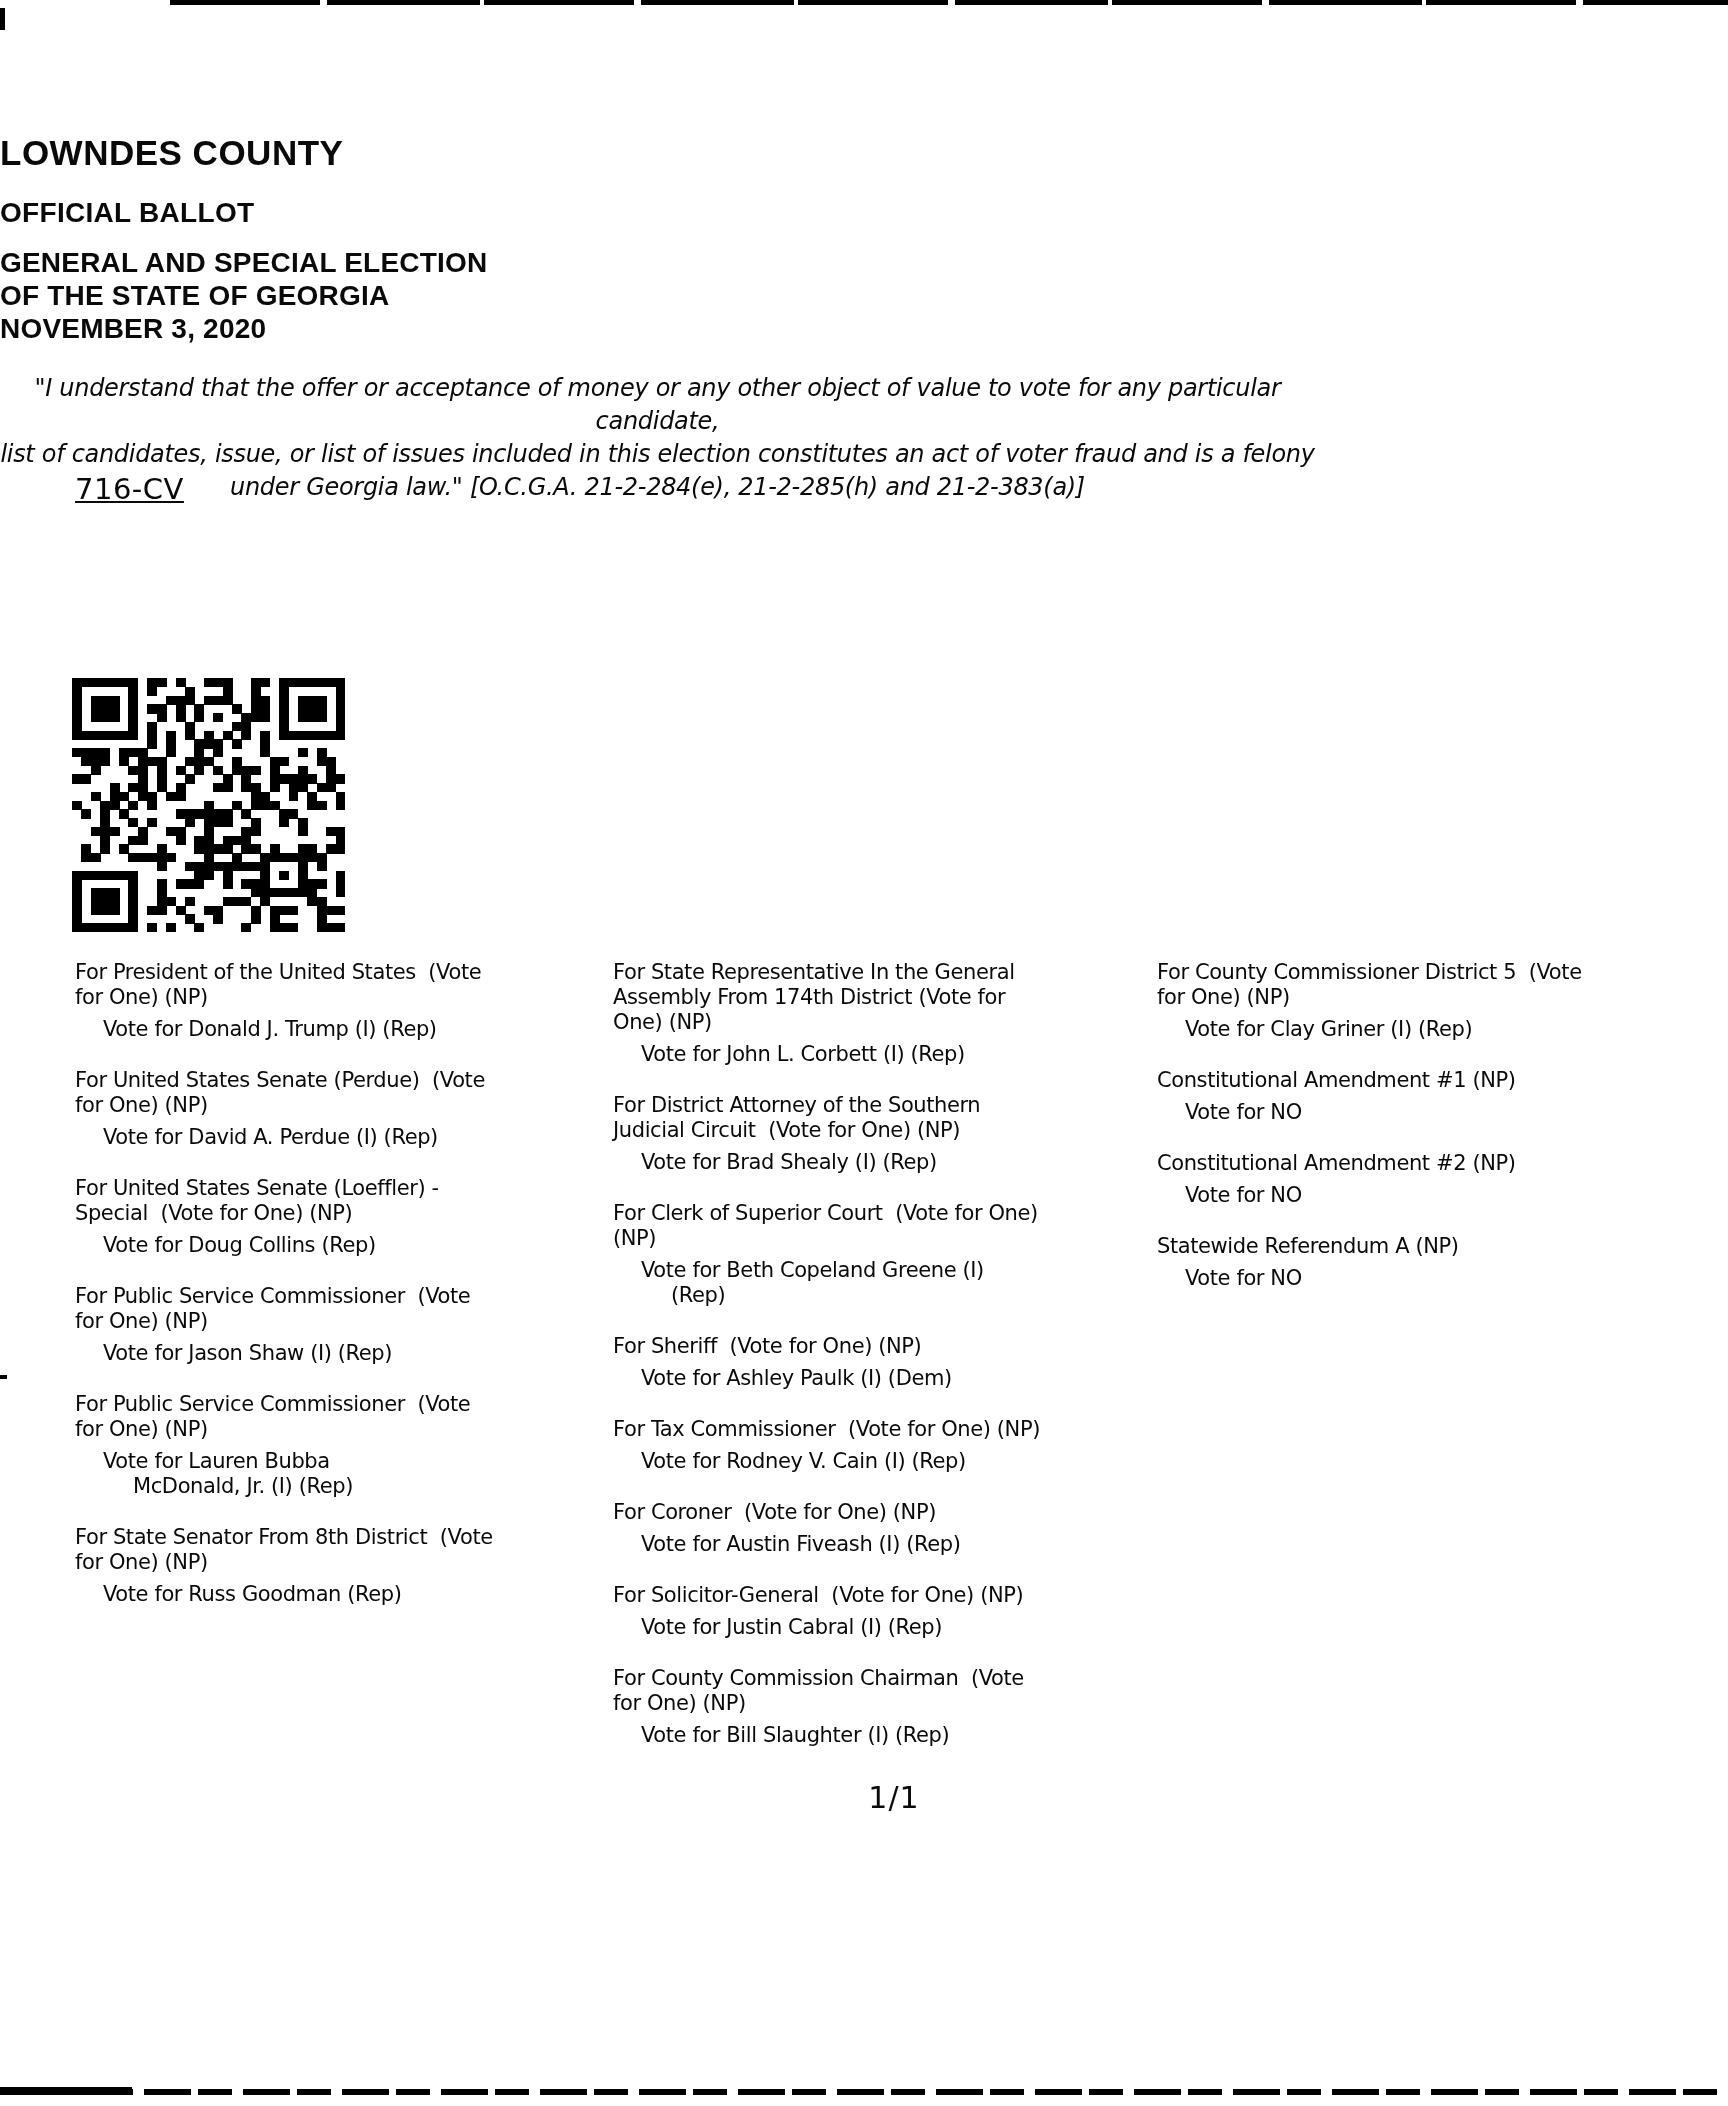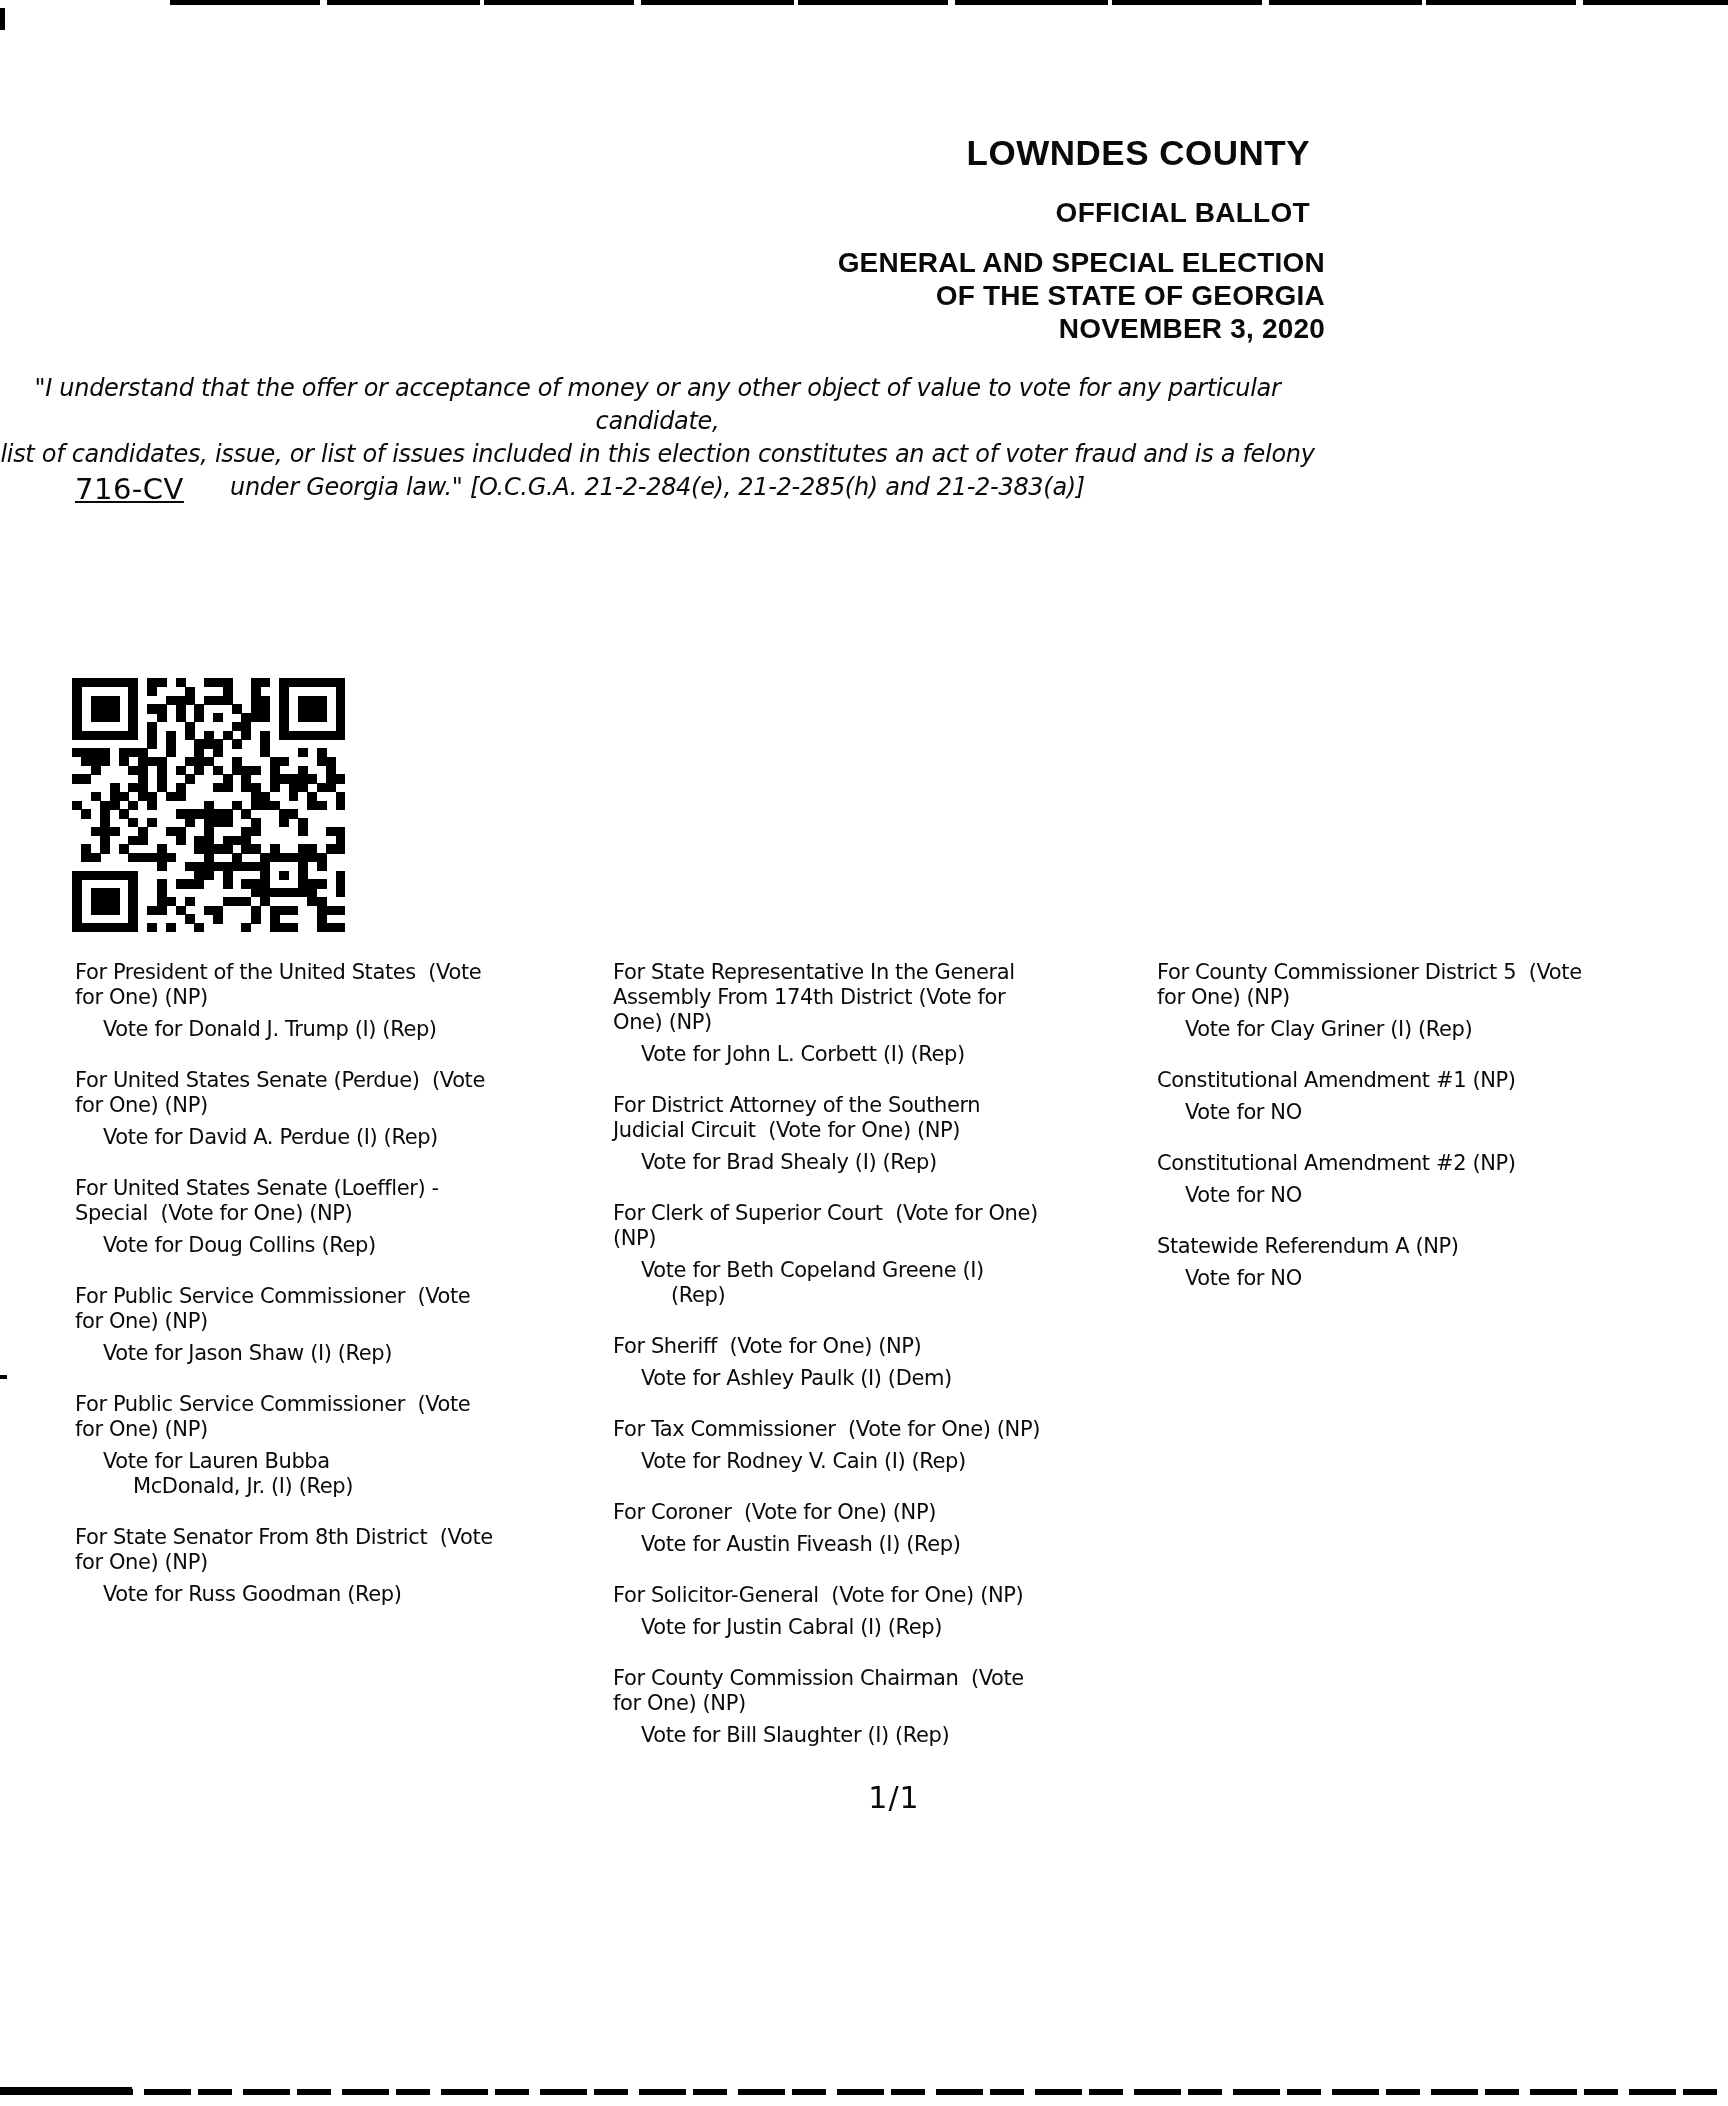--- a/index.html
+++ b/index.html
@@ -9,25 +9,25 @@
   
   .edge-top{position:absolute;left:170px;top:0;width:1558px;height:5px;
     background:repeating-linear-gradient(90deg,#000 0 150px,transparent 150px 157px,#000 157px 310px,transparent 310px 314px);}
   .edge-top-tick{position:absolute;left:0;top:8px;width:5px;height:22px;background:#000;}
   .edge-left-tick{position:absolute;left:0;top:1375px;width:7px;height:4px;background:#000;}
   .edge-bottom{position:absolute;left:0;top:2089px;width:1728px;height:6px;
     background:repeating-linear-gradient(90deg,#000 0 34px,transparent 34px 45px,#000 45px 92px,transparent 92px 99px);}
   .edge-bottom-solid{position:absolute;left:0;top:2087px;width:132px;height:8px;background:#000;}
 
   
-  .hline{position:absolute;left:0;width:1310px;text-align:right;
+  .hline{position:absolute;left:0;width:1310px;text-align:left;
          font-family:"Liberation Sans",sans-serif;font-weight:bold;color:#0a0a0a;}
   .h-county{top:133px;font-size:35px;letter-spacing:.5px;}
   .h-ballot{top:197px;font-size:28px;letter-spacing:.3px;}
-  .h-election{top:246px;font-size:28px;line-height:33px;letter-spacing:.2px;margin-left:15px;}
+  .h-election{top:246px;font-size:28px;line-height:33px;letter-spacing:.2px;}
 
   .disclaimer{position:absolute;top:372px;left:0;width:1315px;text-align:center;
       font-style:italic;font-size:24px;line-height:33px;letter-spacing:-0.3px;color:#0a0a0a;}
 
   .ballot-code{position:absolute;left:75px;top:472px;font-size:29px;letter-spacing:.5px;text-decoration:underline;}
 
   .qr{position:absolute;left:72px;top:678px;width:273px;height:254px;}
 
   
   .col{position:absolute;top:960px;width:535px;font-size:21px;line-height:25px;letter-spacing:-0.4px;}

